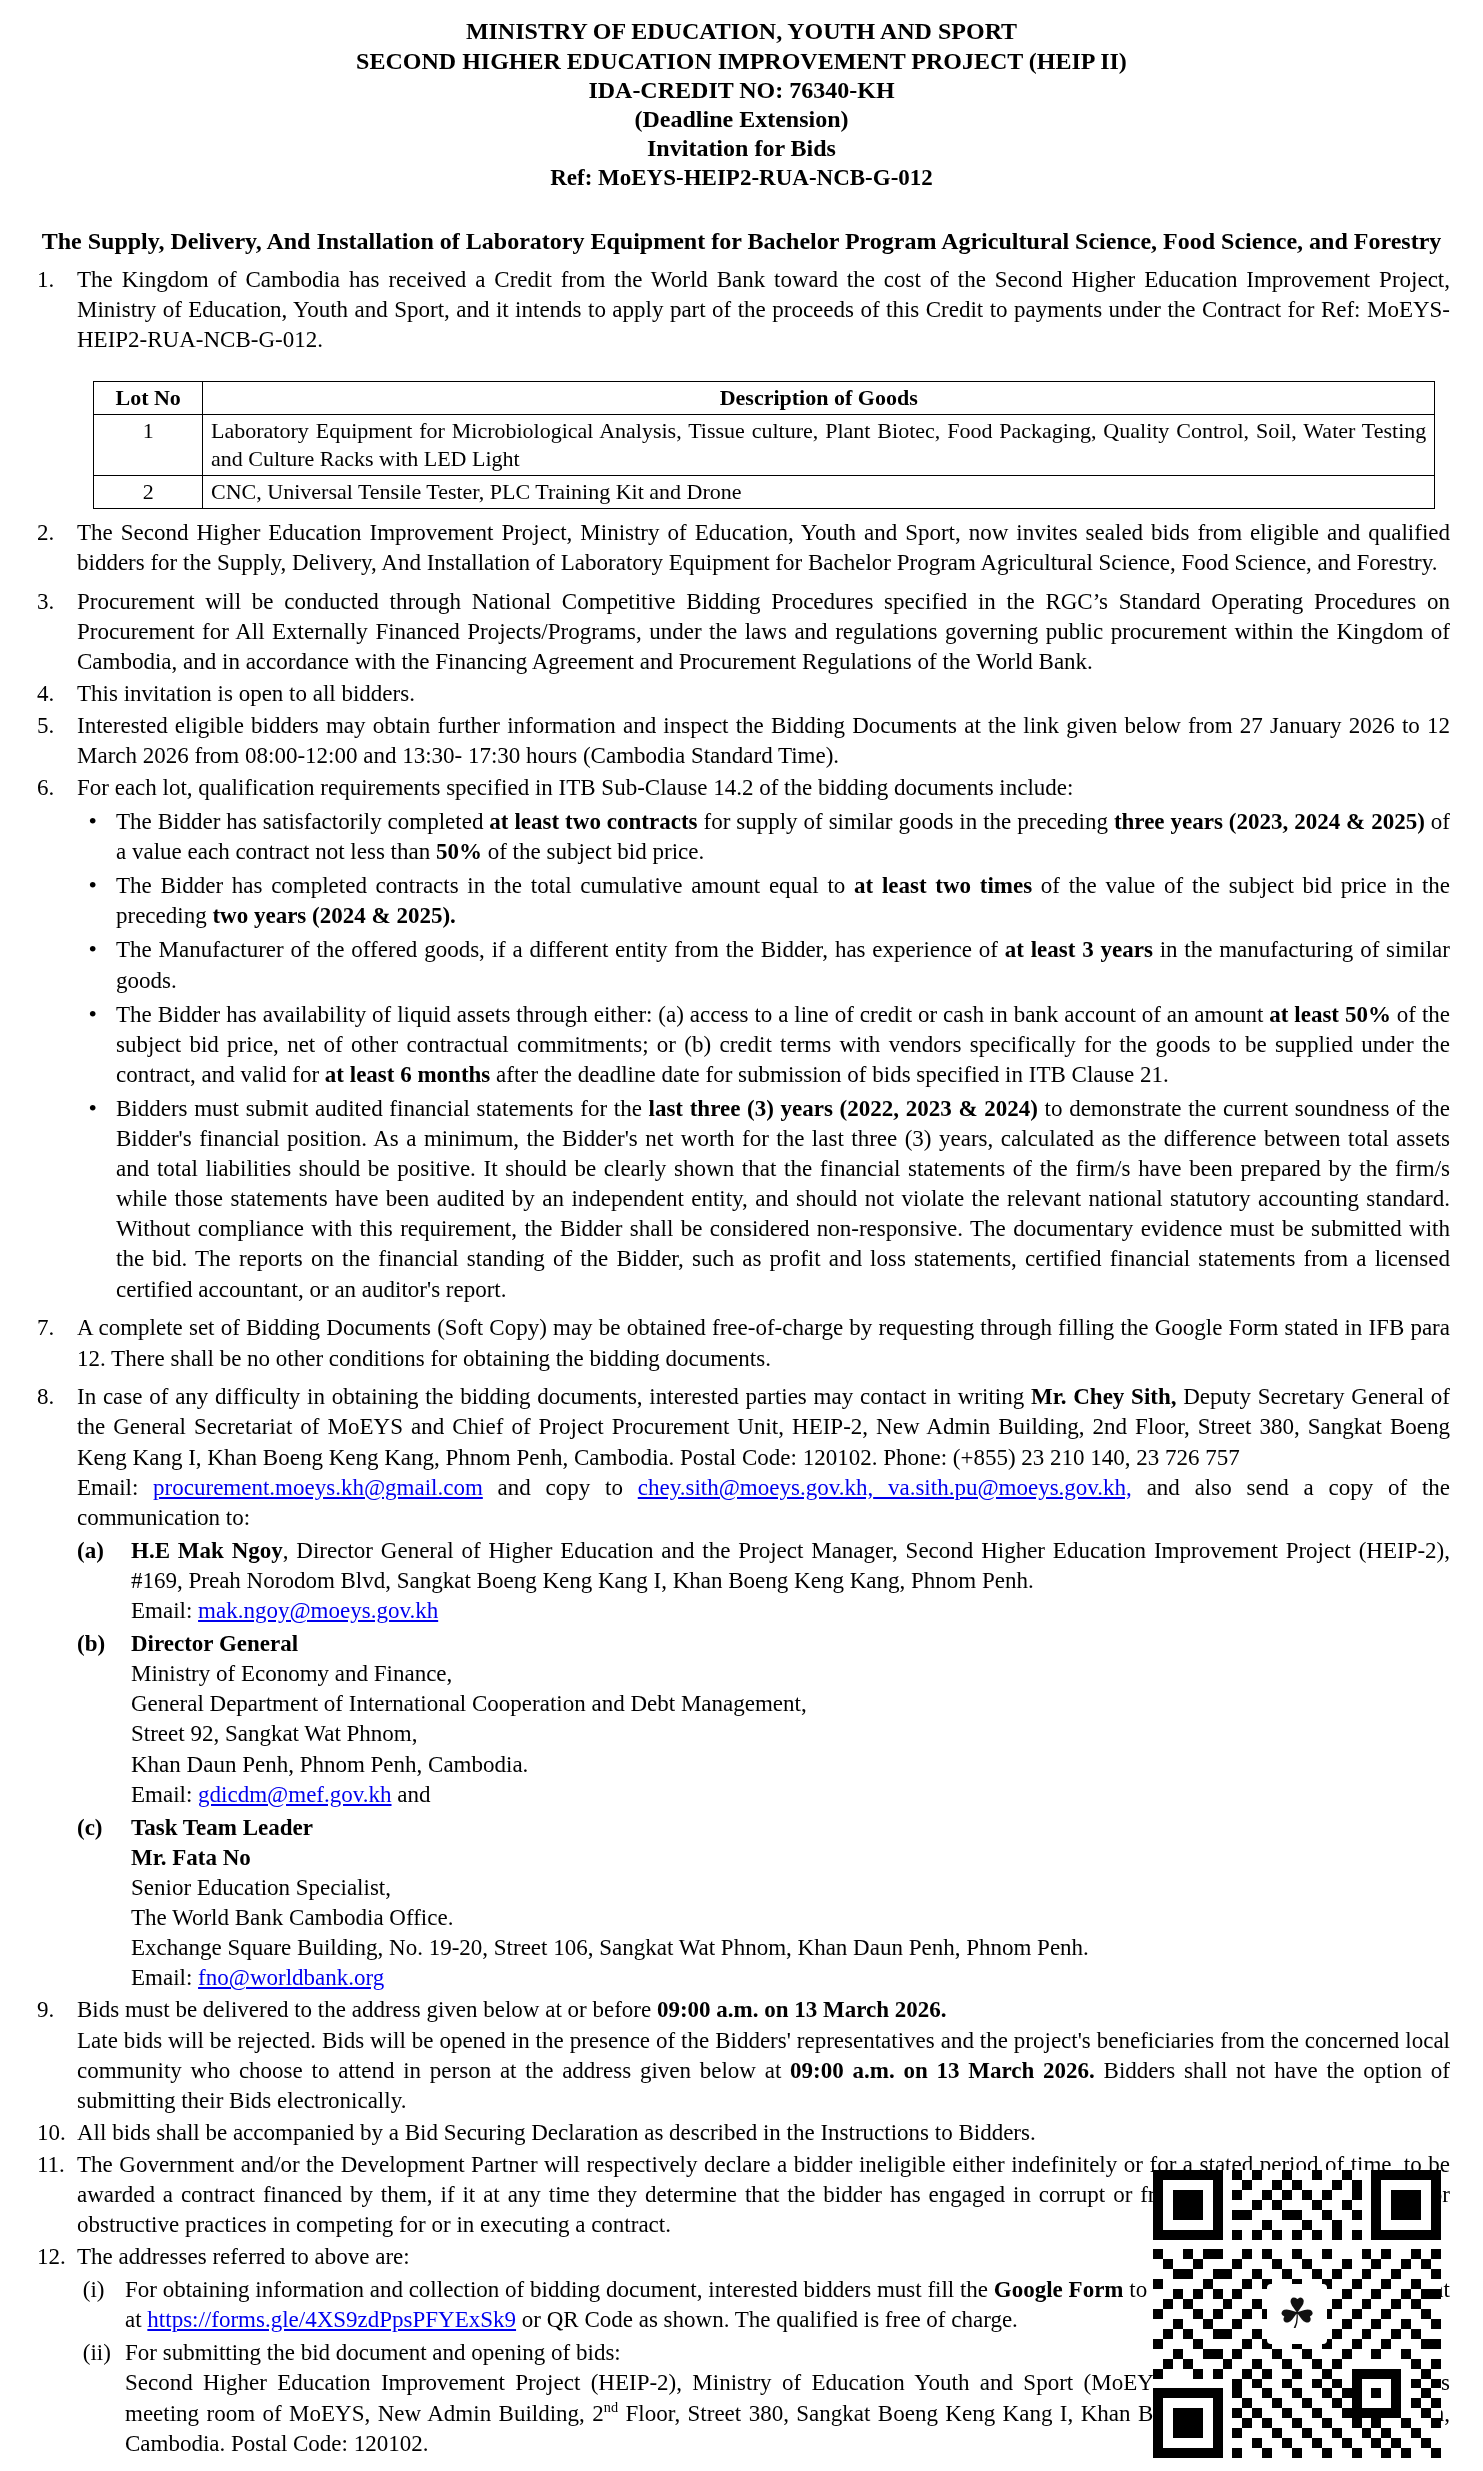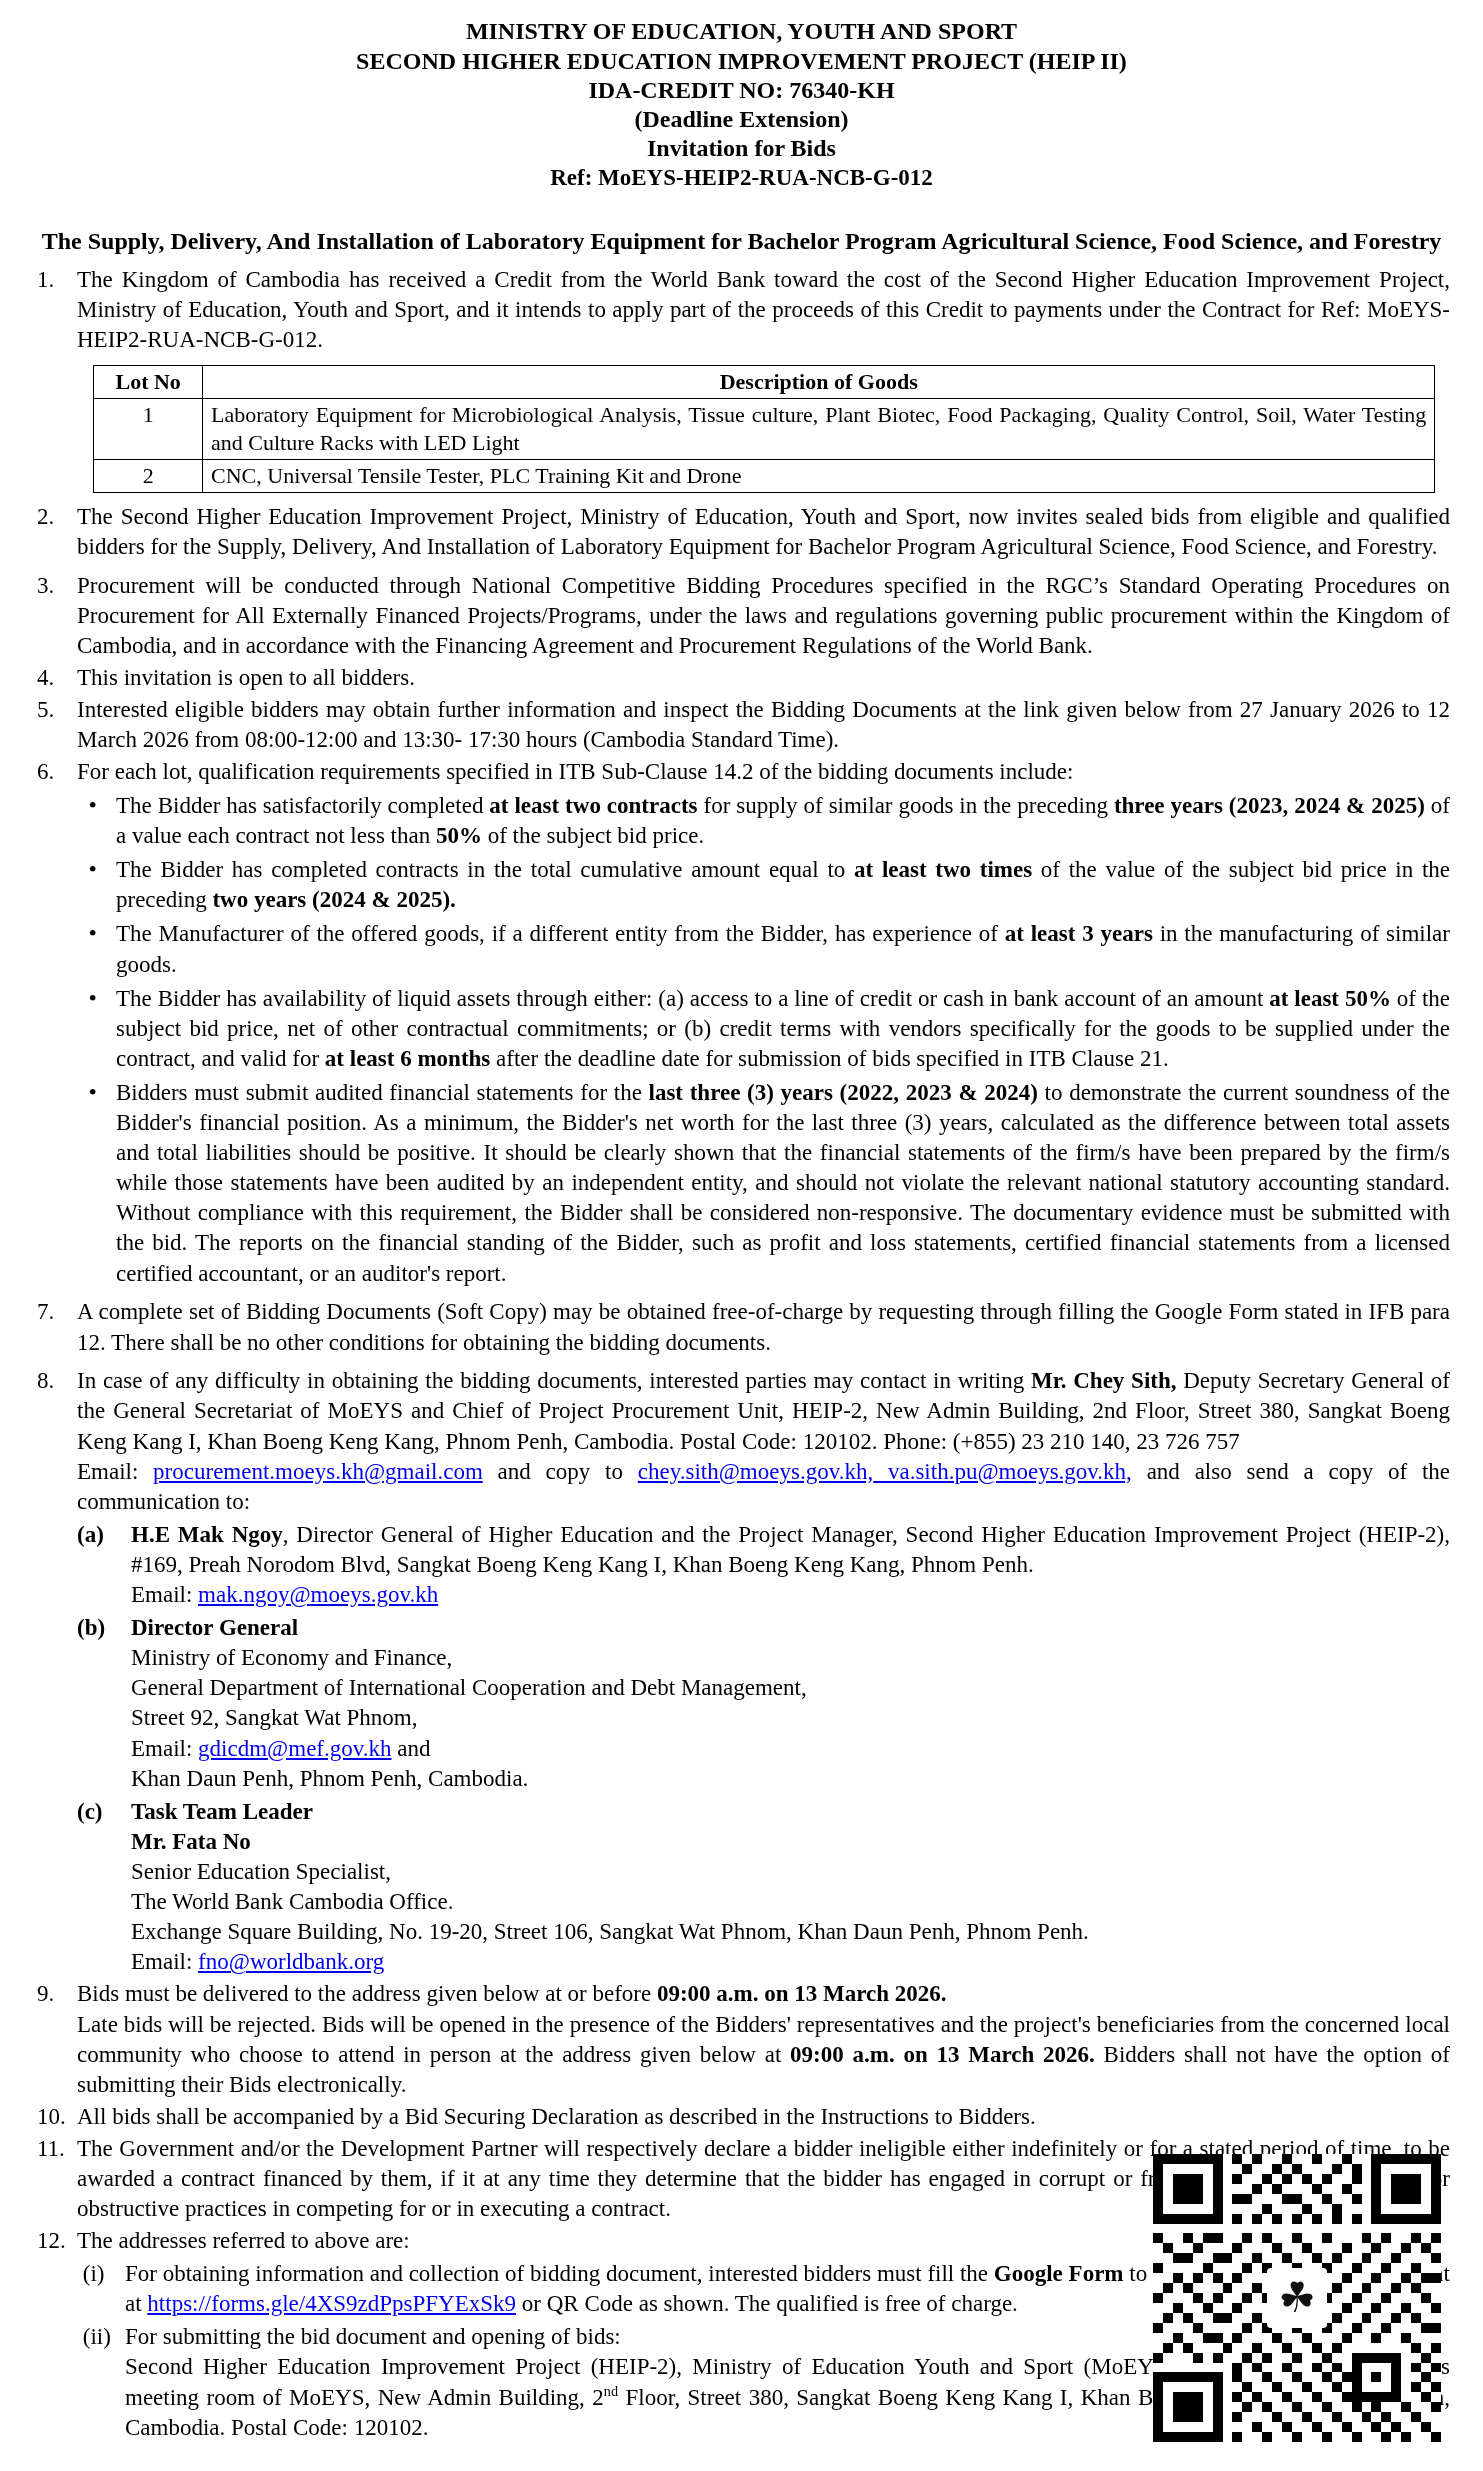--- a/index.html
+++ b/index.html
@@ -56,21 +56,21 @@
   }
   .clause.tight { margin-top: 1.9px; }
   .para {
     margin-top: 1.9px;
   }
   b, .b { font-weight: bold; }
   
   table.goods {
     border-collapse: collapse;
     width: 1342px;
-    margin: 10px 0 0 60px;
+    margin: 26px 0 0 60px;
     font-size: 22px;
   }
   table.goods th, table.goods td {
     border: 1px solid #000;
     padding: 1.9px 7.7px;
     vertical-align: top;
     line-height: 1.28;
   }
   table.goods th {
     text-align: center;
@@ -258,22 +258,22 @@
         </div>
       </div>
 
       <div class="subitem">
         <div class="lbl">(b)</div>
         <div class="txt">
           <div><b>Director General</b></div>
           <div>Ministry of Economy and Finance,</div>
           <div>General Department of International Cooperation and Debt Management,</div>
           <div>Street 92, Sangkat Wat Phnom,</div>
+          <div>Khan Daun Penh, Phnom Penh, Cambodia.</div>
           <div><span>Email: </span><a class="u" href="#">gdicdm@mef.gov.kh</a><span> and</span></div>
-          <div>Khan Daun Penh, Phnom Penh, Cambodia.</div>
         </div>
       </div>
 
       <div class="subitem">
         <div class="lbl">(c)</div>
         <div class="txt">
           <div><b>Task Team Leader</b></div>
           <div><b>Mr. Fata No</b></div>
           <div>Senior Education Specialist,</div>
           <div>The World Bank Cambodia Office.</div>

